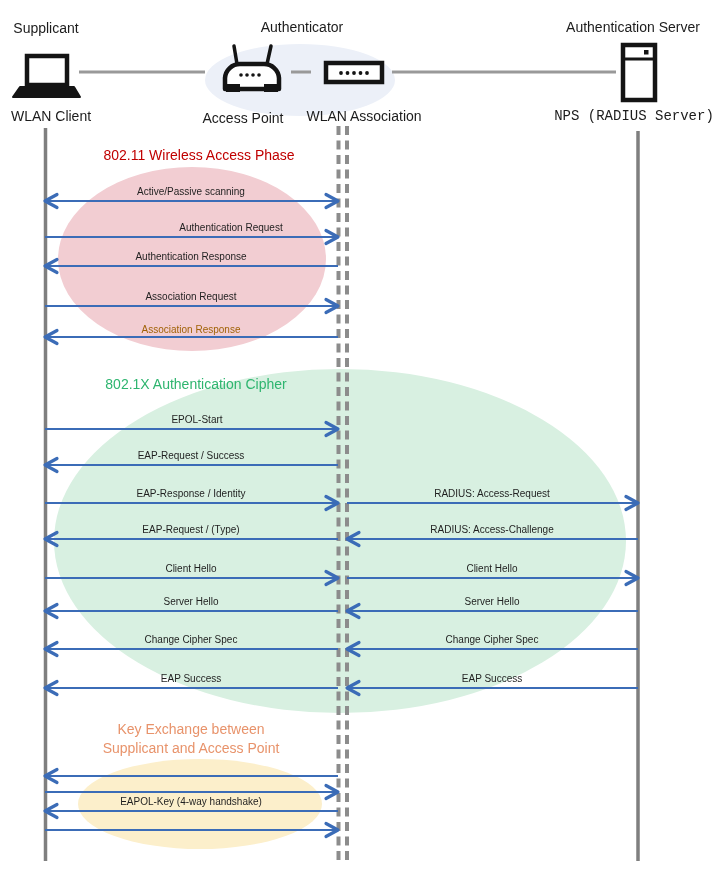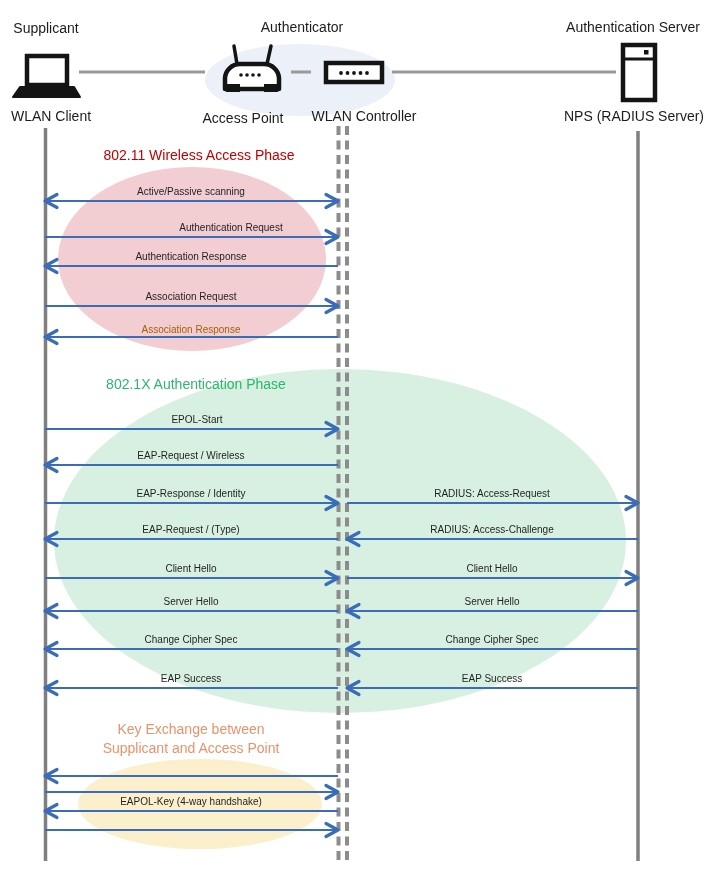--- a/index.html
+++ b/index.html
@@ -19,21 +19,21 @@
     color:#1c1c1c;
     font-size:14px;
     line-height:17px;
   }
   .role-supplicant{left:46px;top:28px;}
   .role-authenticator{left:302px;top:27px;}
   .role-auth-server{left:633px;top:27px;}
   .dev-wlan-client{left:51px;top:116px;}
   .dev-access-point{left:243px;top:118px;}
   .dev-wlan-controller{left:364px;top:116px;}
-  .dev-nps{left:634px;top:116px;}
+  .dev-nps{left:634px;top:116px;font-family:Liberation Mono, monospace;}
   .phase-title{
     position:absolute;
     transform:translate(-50%,-50%);
     white-space:nowrap;
     text-align:center;
     font-size:14px;
     line-height:19px;
   }
   .msg-label{
     position:absolute;
@@ -196,36 +196,36 @@
         </g>
       </g>
   </svg>
 
   <div class="abs-label role-supplicant">Supplicant</div>
   <div class="abs-label role-authenticator">Authenticator</div>
   <div class="abs-label role-auth-server">Authentication Server</div>
 
   <div class="abs-label dev-wlan-client">WLAN Client</div>
   <div class="abs-label dev-access-point">Access Point</div>
-  <div class="abs-label dev-wlan-controller">WLAN Controller</div>
+  <div class="abs-label dev-wlan-controller">WLAN Association</div>
   <div class="abs-label dev-nps">NPS (RADIUS Server)</div>
 
   <div id="phase-titles">
       <div class="phase-title" style="left: 199px; top: 155px; color: rgb(192, 0, 0);">802.11 Wireless Access Phase</div>
-      <div class="phase-title" style="left: 196px; top: 384px; color: rgb(46, 181, 111);">802.1X Authentication Phase</div>
+      <div class="phase-title" style="left: 196px; top: 384px; color: rgb(46, 181, 111);">802.1X Authentication Cipher</div>
       <div class="phase-title" style="left: 191px; top: 739px; color: rgb(232, 147, 107);">Key Exchange between<br>Supplicant and Access Point</div>
     </div>
   <div id="message-labels">
       <div class="msg-label" style="left: 191px; top: 191px; color: rgb(31, 31, 31);">Active/Passive scanning</div>
       <div class="msg-label" style="left: 191px; top: 227px; color: rgb(31, 31, 31); margin-left: 40px;">Authentication Request</div>
       <div class="msg-label" style="left: 191px; top: 256px; color: rgb(31, 31, 31);">Authentication Response</div>
       <div class="msg-label" style="left: 191px; top: 296px; color: rgb(31, 31, 31);">Association Request</div>
       <div class="msg-label" style="left: 191px; top: 329px; color: #a16207;">Association Response</div>
       <div class="msg-label" style="left: 197px; top: 419px; color: rgb(31, 31, 31);">EPOL-Start</div>
-      <div class="msg-label" style="left: 191px; top: 455px; color: rgb(31, 31, 31);">EAP-Request / Wireless</div>
+      <div class="msg-label" style="left: 191px; top: 455px; color: rgb(31, 31, 31);">EAP-Request / Success</div>
       <div class="msg-label" style="left: 191px; top: 493px; color: rgb(31, 31, 31);">EAP-Response / Identity</div>
       <div class="msg-label" style="left: 492px; top: 493px; color: rgb(31, 31, 31);">RADIUS: Access-Request</div>
       <div class="msg-label" style="left: 191px; top: 529px; color: rgb(31, 31, 31);">EAP-Request / (Type)</div>
       <div class="msg-label" style="left: 492px; top: 529px; color: rgb(31, 31, 31);">RADIUS: Access-Challenge</div>
       <div class="msg-label" style="left: 191px; top: 568px; color: rgb(31, 31, 31);">Client Hello</div>
       <div class="msg-label" style="left: 492px; top: 568px; color: rgb(31, 31, 31);">Client Hello</div>
       <div class="msg-label" style="left: 191px; top: 601px; color: rgb(31, 31, 31);">Server Hello</div>
       <div class="msg-label" style="left: 492px; top: 601px; color: rgb(31, 31, 31);">Server Hello</div>
       <div class="msg-label" style="left: 191px; top: 639px; color: rgb(31, 31, 31);">Change Cipher Spec</div>
       <div class="msg-label" style="left: 492px; top: 639px; color: rgb(31, 31, 31);">Change Cipher Spec</div>

